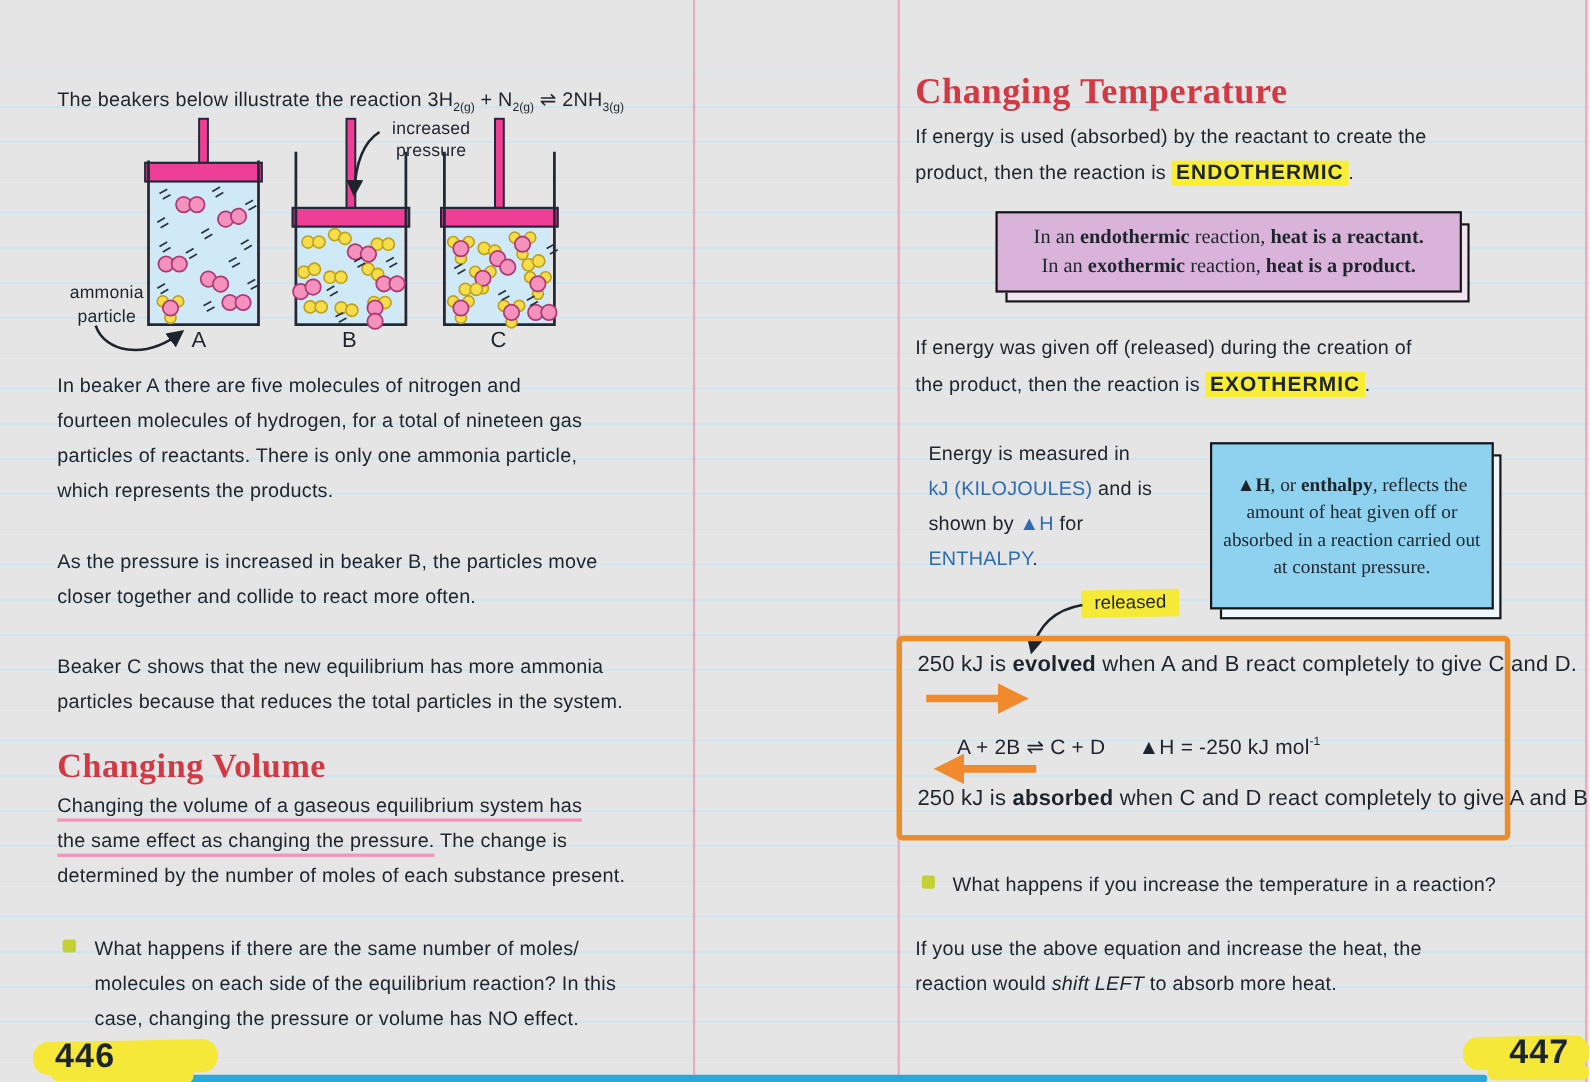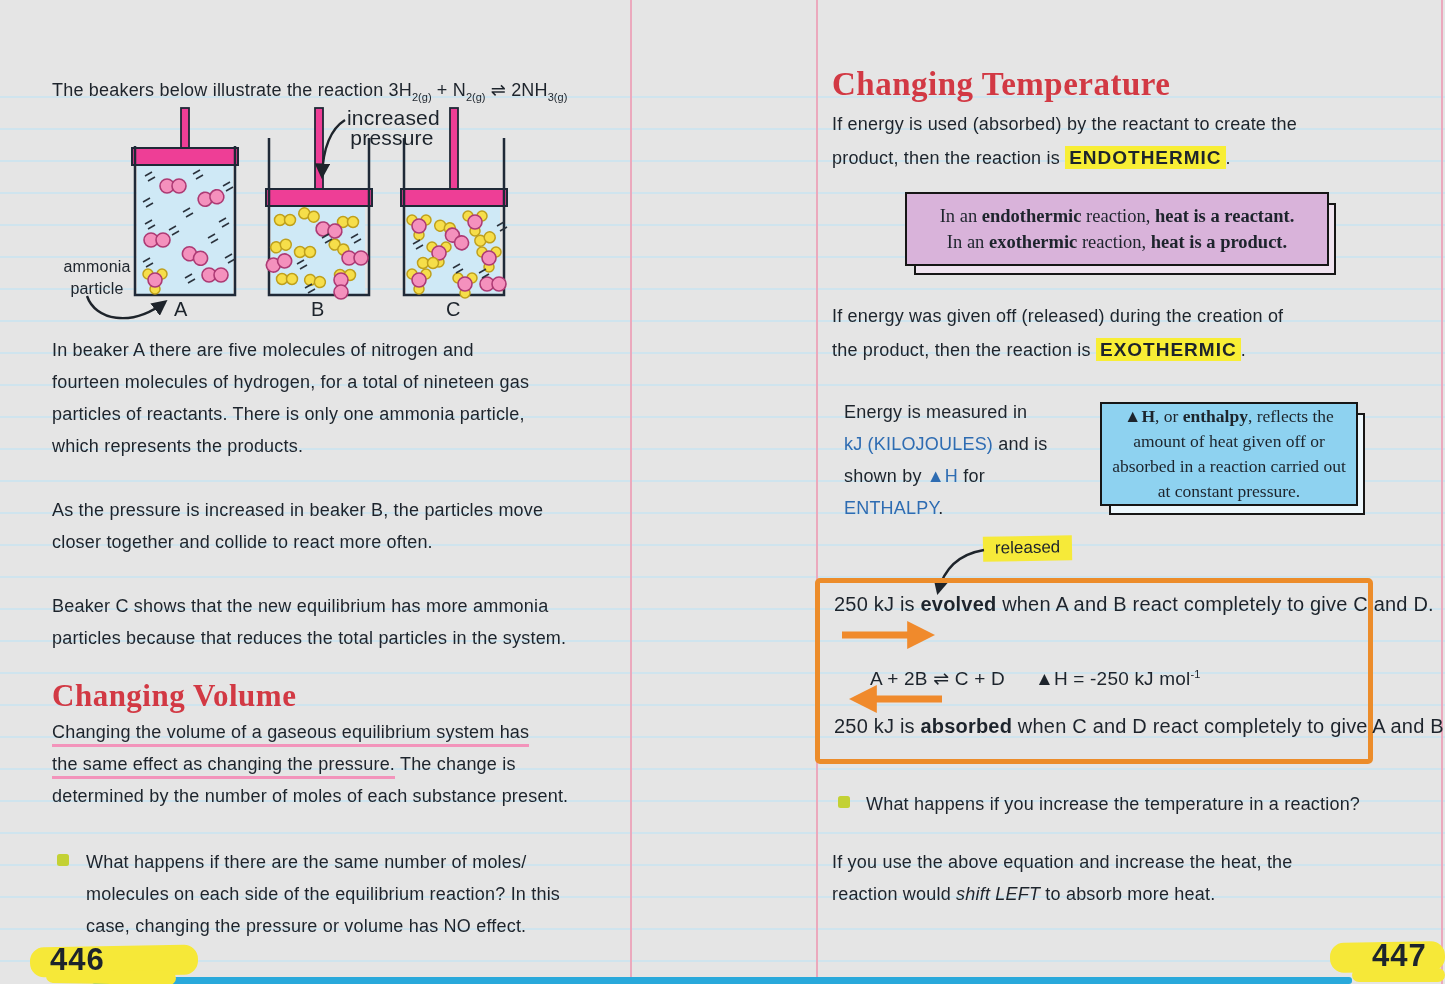--- a/index.html
+++ b/index.html
@@ -12,21 +12,21 @@
   .hand{font-size:18px;line-height:32px;white-space:pre-line;letter-spacing:.2px;}
   .abs{position:absolute;}
   .red-head{font-family:"Liberation Serif",serif;font-weight:700;color:#d23944;font-size:31px;letter-spacing:.5px;}
   .hl{background:#f8ee35;font-weight:800;font-size:19px;letter-spacing:1px;padding:1px 4px;white-space:nowrap;}
   .u-pink{border-bottom:3.5px solid #f394bb;padding-bottom:2px;}
   .bullet-sq{position:absolute;width:12px;height:12px;background:#c3d134;border-radius:2.5px;}
   .box3d{position:absolute;border:2.5px solid #161616;font-family:"Liberation Serif",serif;text-align:center;white-space:pre-line;}
   .purple{background:#d9b3da;box-shadow:8px 10px 0 -3px #f0e4f0,8px 10px 0 -1px #161616;
           font-size:18.5px;line-height:26px;padding:9px 4px;}
   .blue{background:#8ed2f0;box-shadow:8px 10px 0 -3px #eef8fd,8px 10px 0 -1px #161616;
-        font-size:17.5px;line-height:25px;padding:0 7px;white-space:normal;}
+        font-size:17.5px;line-height:25px;padding:24px 7px;white-space:normal;}
   .bluetext{color:#2e6cb2;}
   .obox{position:absolute;border:5px solid #ec8c2a;border-radius:5px;}
   .obox-line{position:absolute;font-size:20px;white-space:nowrap;letter-spacing:.2px;}
   .tag{position:absolute;background:#f6ea39;padding:2px 12px 3px 12px;font-size:17px;transform:rotate(-1deg);}
   .pagenum{position:absolute;font-weight:800;font-size:31px;letter-spacing:1px;z-index:3;}
   .swash{position:absolute;background:#f6e838;border-radius:14px;z-index:2;}
   .figlabel{position:absolute;font-size:16px;line-height:20px;text-align:center;}
   .beaker-letter{position:absolute;font-size:20px;}
   sub,sup{font-size:11px;letter-spacing:0;}
   .edge{position:absolute;height:7px;background:#29a9db;bottom:0;border-radius:3px;}
@@ -135,21 +135,21 @@
       <use href="#hmark" x="368" y="146"></use>
         <use href="#hmark" x="408" y="170"></use>
         <use href="#hmark" x="434" y="175"></use>
         <use href="#hmark" x="452" y="128"></use>
     </g>
 
     <path d="M300,22 C284,32 278,52 277,78" fill="none" stroke="#1e242b" stroke-width="2.4" marker-end="url(#ah1)"></path>
     <path d="M42,198 C50,222 86,230 120,204" fill="none" stroke="#1e242b" stroke-width="2.4" marker-end="url(#ah1)"></path>
   </svg>
 
-  <div class="figlabel hand" style="left:347px;top:108px;width:90px;font-size:21px;line-height:20px;">increased
+  <div class="figlabel hand" style="left:347px;top:108px;width:90px;font-size:16px;line-height:20px;">increased
 pressure</div>
   <div class="figlabel hand" style="left:52px;top:256px;width:90px;font-size:16px;line-height:22px;">ammonia
 particle</div>
   <span class="beaker-letter" style="left:174px;top:298px;position:absolute;">A</span>
   <span class="beaker-letter" style="left:311px;top:298px;position:absolute;">B</span>
   <span class="beaker-letter" style="left:446px;top:298px;position:absolute;">C</span>
 
   <div class="abs hand" style="left:52px;top:334px;width:580px;">In beaker A there are five molecules of nitrogen and
 fourteen molecules of hydrogen, for a total of nineteen gas
 particles of reactants. There is only one ammonia particle,

